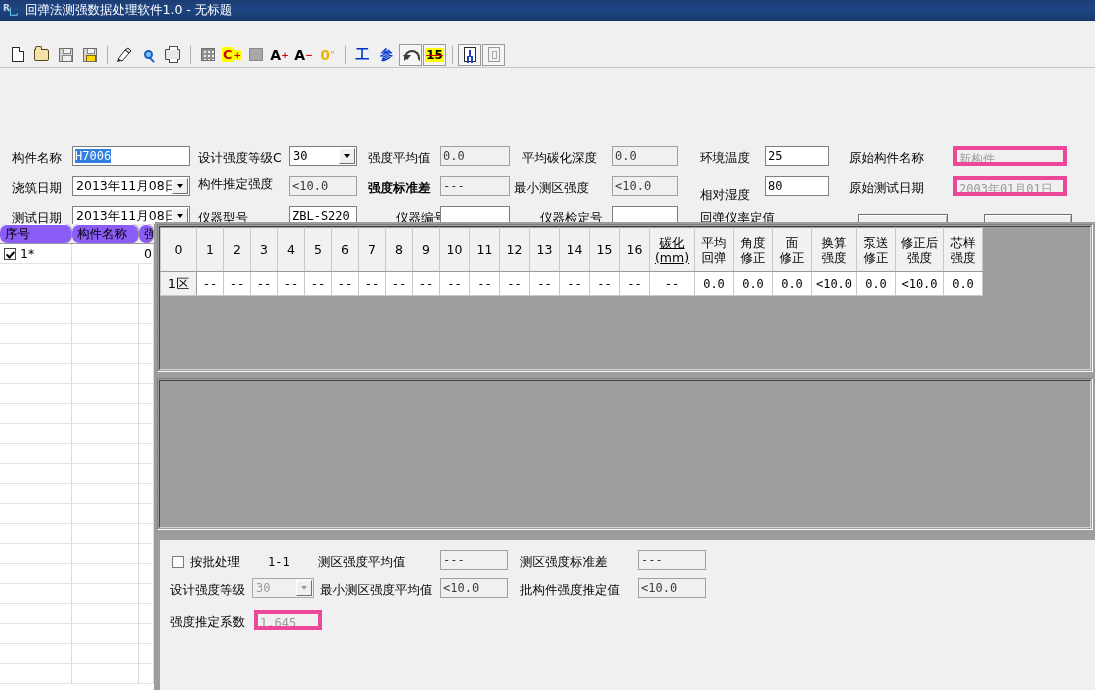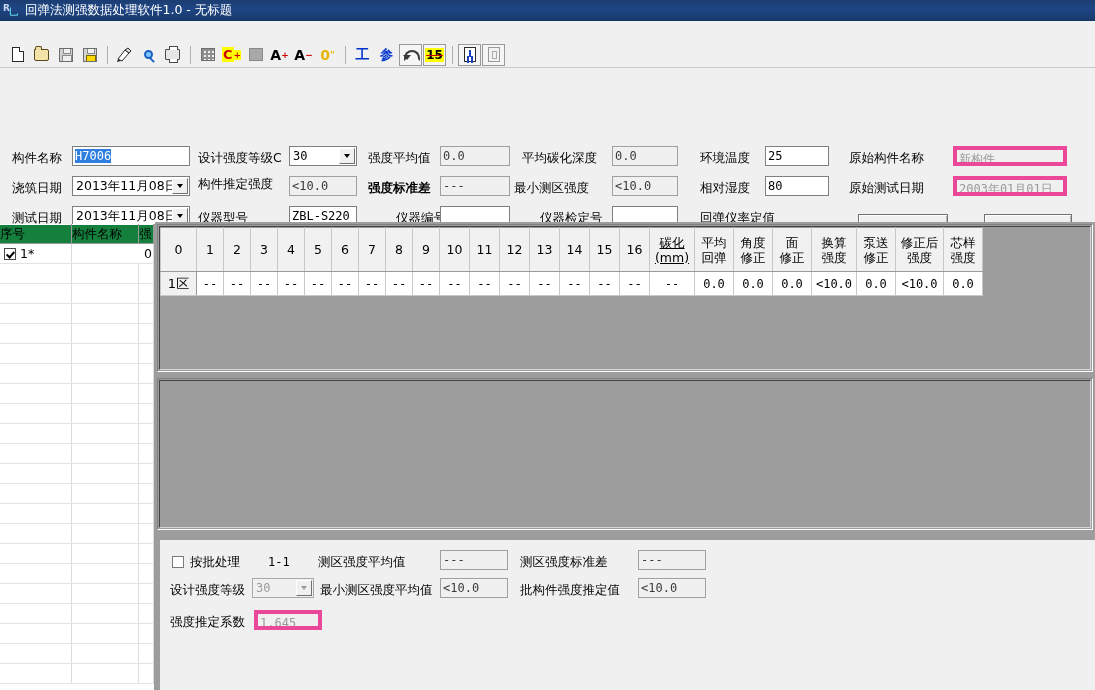--- a/index.html
+++ b/index.html
@@ -406,24 +406,26 @@
     height: 20px;
     background: #f0f0f0;
     border-bottom: 1px solid #9a9a9a;
     box-sizing: border-box;
   }
   .sb-head .hc {
     border-right: 1px solid #9a9a9a;
     box-sizing: border-box;
     font-size: 12.5px;
     line-height: 19px;
-    background: #15803d;
+    padding-left: 5px;
+    background: #8b5cf6;
     overflow: hidden;
     white-space: nowrap;
     box-shadow: inset 0 1px 0 #fff;
+    border-radius: 7px;
   }
   .sb-row {
     display: flex;
     height: 20px;
     box-sizing: border-box;
     border-bottom: 1px solid #e3e3e3;
   }
   .sb-row .rc {
     border-right: 1px solid #dcdcdc;
     box-sizing: border-box;
@@ -656,21 +658,21 @@
 
     <div class="lbl" style="left:198px; top:108px;">构件推定强度</div>
     <div class="inp ro" style="left:289px; top:108px; width:68px;">&lt;10.0</div>
 
     <div class="lbl" style="left:368px; top:112px;font-weight:bold;">强度标准差</div>
     <div class="inp ro" style="left:440px; top:108px; width:70px;">---</div>
 
     <div class="lbl" style="left:514px; top:112px;">最小测区强度</div>
     <div class="inp ro" style="left:612px; top:108px; width:66px;">&lt;10.0</div>
 
-    <div class="lbl" style="left:700px; top:112px;">相对湿度</div>
+    <div class="lbl" style="left:700px; top:119px;">相对湿度</div>
     <div class="inp" style="left:765px; top:108px; width:64px;">80</div>
 
     <div class="lbl" style="left:849px; top:112px;">原始测试日期</div>
     <div class="inp dis" style="left:953px; top:108px; width:114px;">2003年01月01日</div>
 
     <div class="lbl" style="left:12px; top:142px;">测试日期</div>
     <div class="combo cn" style="left:72px; top:138px; width:118px;">
       <span class="ctext">2013年11月08日</span>
       <span class="carrow">
           <i class="arr"></i>

